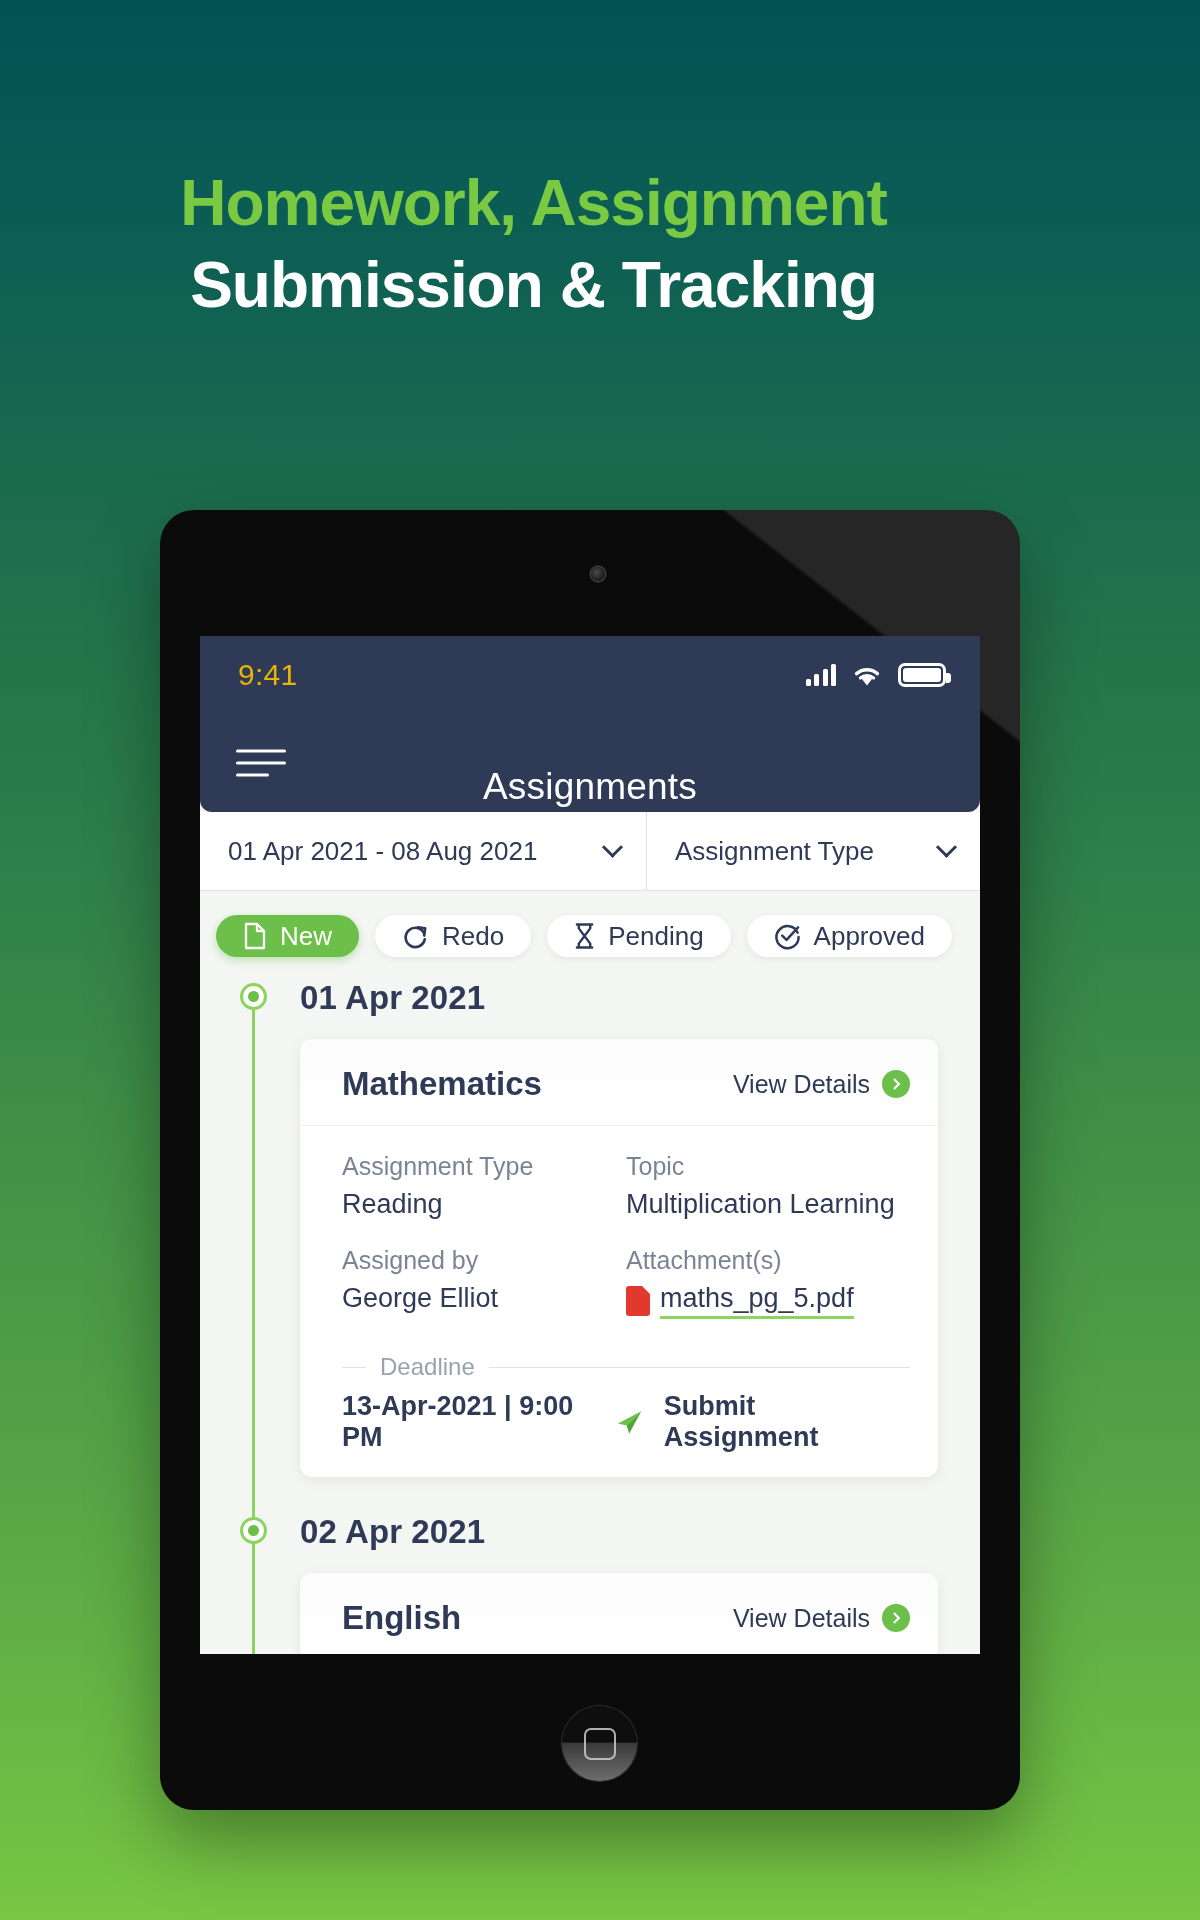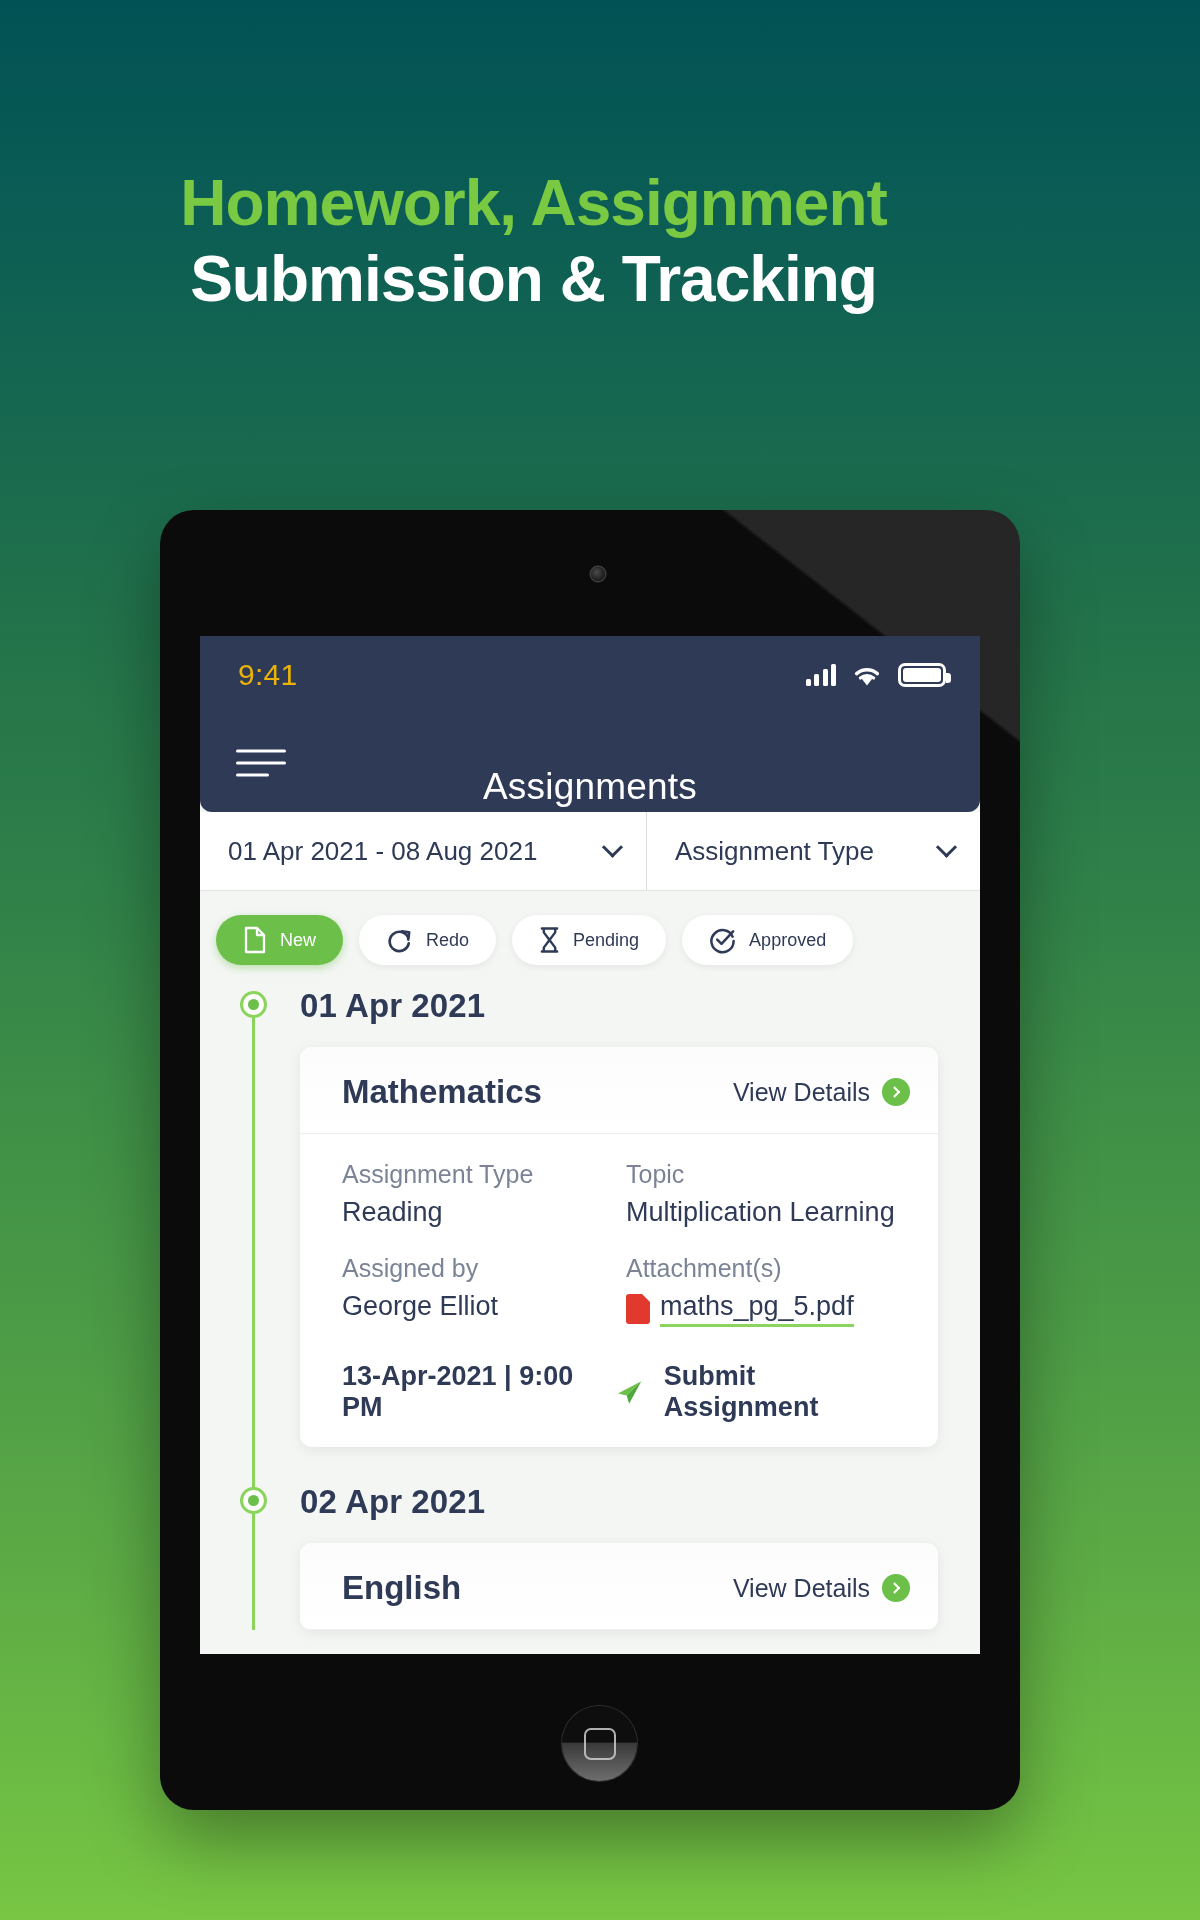--- a/index.html
+++ b/index.html
@@ -25,21 +25,21 @@
   .headline{
     position:absolute; top:168px; left:0; width:1067px;
     text-align:center; line-height:1.12;
   }
   .headline .l1{
     display:block; font-size:64px; font-weight:bold;
     color:#7ac943; letter-spacing:-1px;
   }
   .headline .l2{
     display:block; font-size:64px; font-weight:bold;
-    color:#ffffff; letter-spacing:-1px; margin-top:4px;
+    color:#ffffff; letter-spacing:-1px; margin-top:10px;
   }
 
   
   .tablet{
     position:absolute; left:160px; top:510px;
     width:860px; height:1300px;
     background:#0b0b0b;
     border-radius:34px;
     box-shadow:0 30px 70px rgba(0,0,0,.35);
     overflow:hidden;
@@ -135,24 +135,24 @@
   }
   .filters-sep{ height:1px; background:#e2e6e2; }
 
   
   .tabs{
     display:flex; gap:16px; padding:24px 0 22px 16px;
     background:#f4f6f4; overflow:hidden;
   }
   .pill{
     display:flex; align-items:center; gap:13px;
-    height:50px; padding:0 27px;
+    height:42px; padding:0 27px;
     background:#fff; border-radius:29px;
     box-shadow:0 2px 7px rgba(0,0,0,.07);
-    color:#2e3a56; font-size:18px; white-space:nowrap; cursor:pointer;
+    color:#2e3a56; font-size:26px; white-space:nowrap; cursor:pointer;
   }
   .pill.active{ background:#6cc04a; color:#fff; box-shadow:0 3px 9px rgba(108,192,74,.42); }
   .pill svg{ flex:0 0 auto; }
 
   
   .timeline{ position:relative; padding:0 0 0 0; }
   .rail{
     position:absolute; left:52px; top:10px; bottom:0;
     width:3px; background:#8bd45e;
   }
@@ -363,20 +363,25 @@
               <div class="lbl">Attachment(s)</div>
               <div class="attach">
                 <span class="pdf-ico"></span>
                 <span class="fname">maths_pg_5.pdf</span>
               </div>
             </div>
           </div>
         </div>
 
         <div class="deadline-wrap">
+          <div class="deadline-legend">
+            <span class="dl-line short"></span>
+            <span class="dl-txt">Deadline</span>
+            <span class="dl-line long"></span>
+          </div>
           <div class="deadline-row">
             <div class="dl-date">13-Apr-2021 | 9:00 PM</div>
             <div class="submit">
               <svg width="30" height="30" viewBox="0 0 30 30">
                 <path d="M27 4 L3 16.5 L12 18.5 L27 4 Z" fill="#6cc04a"></path>
                 <path d="M27 4 L12 18.5 L14.5 27 L27 4 Z" fill="#4fa63a"></path>
               </svg>
               <span class="s-txt">Submit Assignment</span>
             </div>
           </div>

